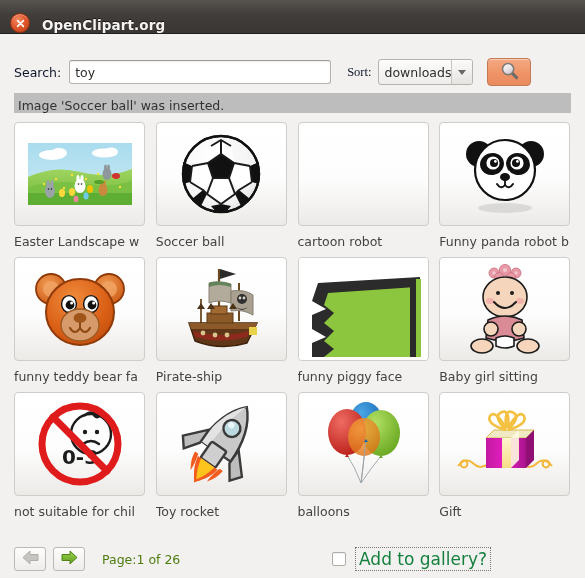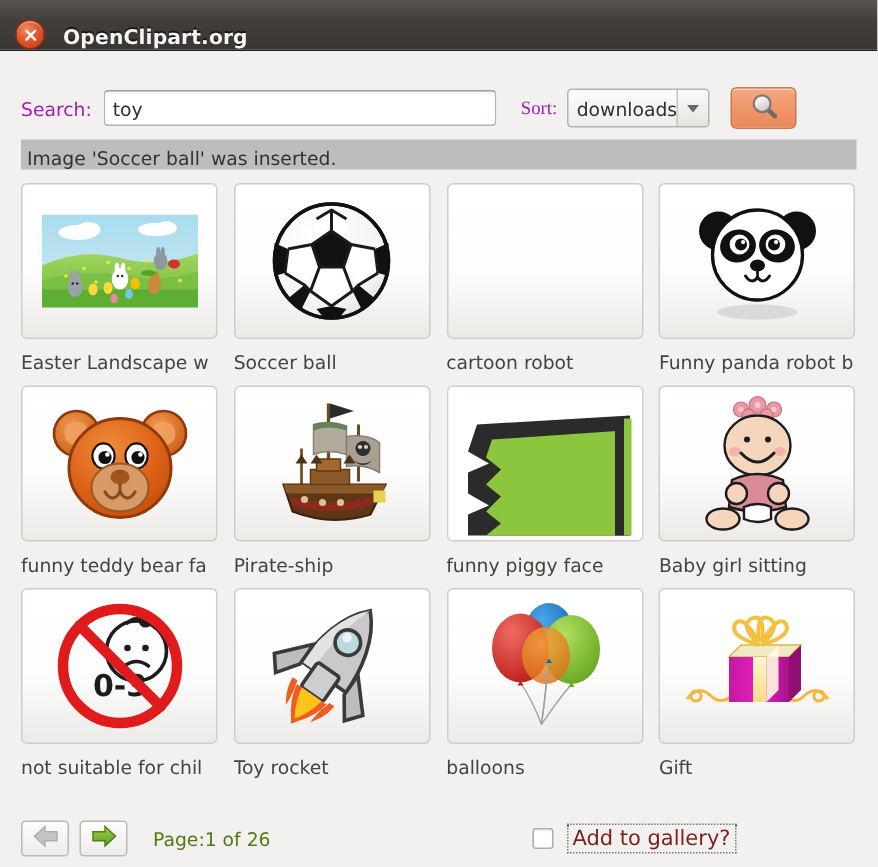--- a/index.html
+++ b/index.html
@@ -61,21 +61,21 @@
   
   .searchbar {
     flex: 0 0 auto;
     padding: 24px 14px 0 14px;
     display: flex;
     align-items: center;
     box-sizing: border-box;
   }
   .label {
     font-size: 12.5px;
-    color: #a21caf;
+    color: #0f172a;
     white-space: nowrap;
   }
   .search-label { margin-right: 8px; }
   .search-input {
     flex: 0 0 auto;
     width: 262px;
     height: 24px;
     box-sizing: border-box;
     border: 1px solid #b6b2ad;
     border-top-color: #9e9a95;
@@ -236,22 +236,22 @@
     box-sizing: border-box;
     border: 1px solid #b0aca7;
     border-radius: 2px;
     background: #ffffff;
     box-shadow: inset 0 1px 1px rgba(0,0,0,0.07);
     cursor: pointer;
     flex: 0 0 auto;
   }
   .gallery-label {
     margin-left: 9px;
-    font-size: 14px;
-    color: #7f1d1d;
+    font-size: 17px;
+    color: #15803d;
     white-space: nowrap;
     border: 1px dotted #7a7874;
     padding: 1px 3px;
     cursor: pointer;
   }
   .spacer-right { width: 80px; }
 </style>
 </head>
 <body>
 

